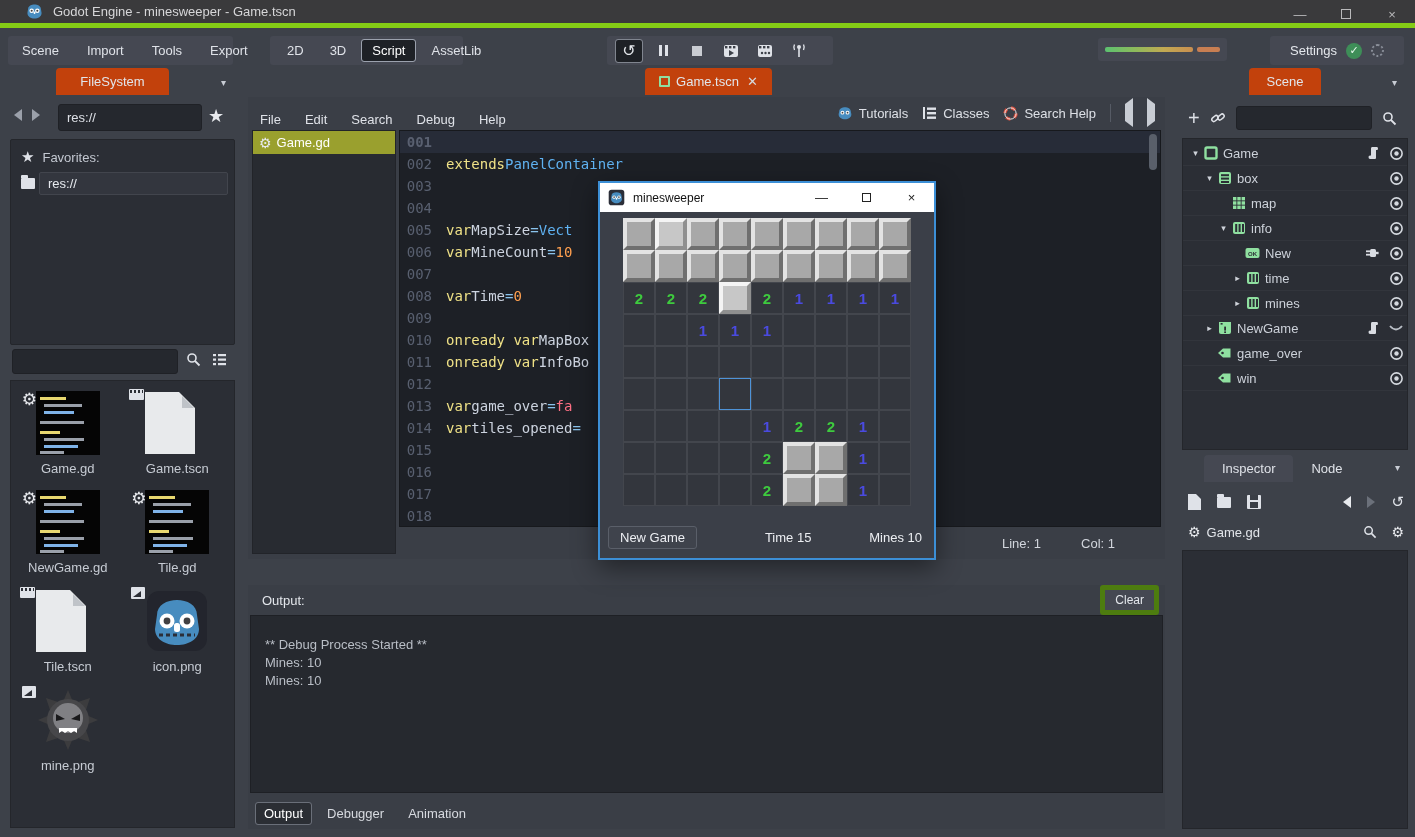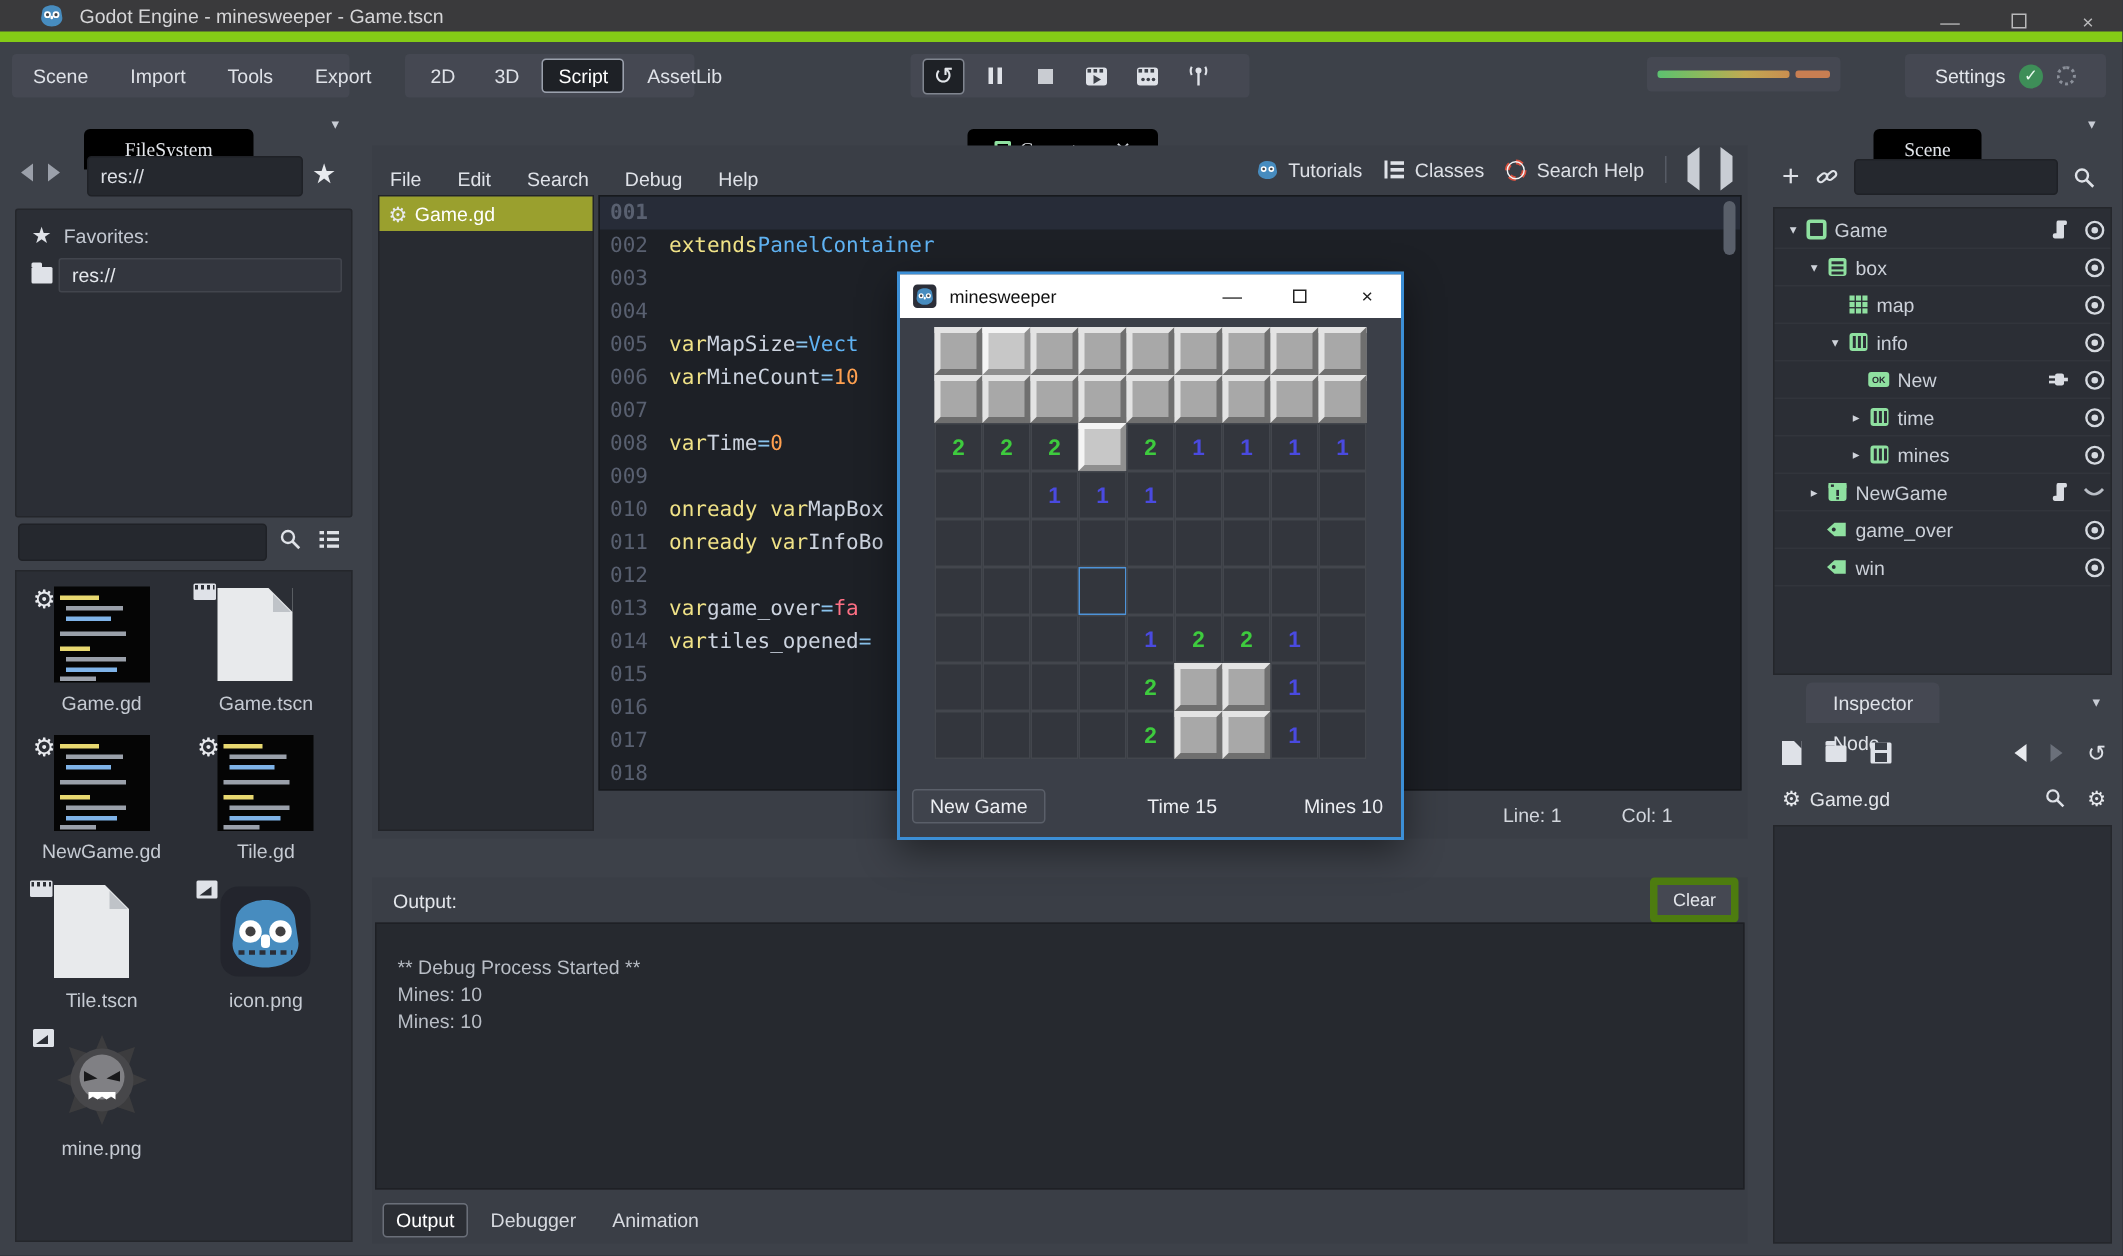--- a/index.html
+++ b/index.html
@@ -2,21 +2,21 @@
 <html><head>
 <meta charset="utf-8">
 <style>
   * { margin:0; padding:0; box-sizing:border-box; }
   html,body { width:1415px; height:837px; overflow:hidden; background:#2f3238;
               font-family:"Liberation Sans", sans-serif; }
   #app { position:relative; width:1415px; height:837px; background:#3d4149; }
 
   
   #os-titlebar { position:absolute; left:0; top:0; width:1415px; height:28px;
-    background:#3a3a3c; border-bottom:7px solid #84cc16; display:flex; align-items:center; }
+    background:#3a3a3c; border-bottom:5px solid #84cc16; display:flex; align-items:center; }
   #os-titlebar .t-icon { margin-left:26px; width:17px; height:17px; }
   #os-titlebar .t-text { margin-left:10px; color:#d6d6d8; font-size:13px; }
   .os-btns { position:absolute; right:0; top:0; height:28px; display:flex; }
   .os-btn { width:46px; height:28px; display:flex; align-items:center; justify-content:center; color:#b9b9bb; font-size:13px; }
   .os-max { width:10px; height:10px; border:1px solid #b9b9bb; display:inline-block; }
   .pill { position:absolute; top:36px; height:29px; background:#45485170; background:#454852; border-radius:3px;
           display:flex; align-items:center; }
   .menu-item { color:#dfe2e8; font-size:13px; padding:0 14px; cursor:default; }
   .ws-tab { color:#dfe2e8; font-size:13px; padding:3px 10px; margin:0 3px; border-radius:2px; }
   .ws-tab.active { background:#1e2126; outline:1px solid #9ba1ad; color:#fff; }
@@ -31,22 +31,22 @@
      background:linear-gradient(90deg,#5cc170,#8cba5c,#c2a952,#c98e50); }
   #perf-bar .seg2 { position:absolute; left:99px; top:9px; width:23px; height:5px; border-radius:2px; background:#c87e52; }
 
   #settings-btn { left:1270px; width:134px; justify-content:center; gap:9px; }
   #settings-btn .label { color:#e4e7ec; font-size:13px; }
   .check-circle { width:16px; height:16px; border-radius:50%; background:#3e8e58; color:#eafaef; font-size:11px;
      display:flex; align-items:center; justify-content:center; }
   .spinner { width:13px; height:13px; border-radius:50%; border:2px dotted #8a8f99; }
 
   
-  .dock-tab { position:absolute; top:86px; height:27px; background:#000000; border-radius:4px 4px 0 0;
-     color:#e2e5ea; font-size:13px; display:flex; align-items:center; justify-content:center; gap:6px;font-family:Liberation Serif, serif; }
+  .dock-tab { position:absolute; top:68px; height:27px; background:#c2410c; border-radius:4px 4px 0 0;
+     color:#e2e5ea; font-size:13px; display:flex; align-items:center; justify-content:center; gap:6px; }
   .caret { position:absolute; color:#c8ccd4; font-size:10px; }
   .scene-tab-sq { width:11px; height:11px; border:2px solid #8fe0a0; border-radius:1px; }
   .tab-close { color:#d6dae0; font-size:13px; margin-left:2px; }
 
   
   .panel { position:absolute; background:#2b2e35; border:1px solid #24262b; border-radius:2px; }
   .field { background:#25282e; border:1px solid #1f2126; border-radius:3px; color:#dde0e6;
            font-size:13px; font-family:"Liberation Sans",sans-serif; padding:0 8px; outline:none; }
   .arrow-l { width:0; height:0; border-top:6px solid transparent; border-bottom:6px solid transparent; border-right:8px solid #9ba0aa; }
   .arrow-r { width:0; height:0; border-top:6px solid transparent; border-bottom:6px solid transparent; border-left:8px solid #9ba0aa; }
@@ -127,21 +127,21 @@
   #scene-toolbar { position:absolute; left:1188px; top:104px; width:220px; height:28px; display:flex; align-items:center; gap:10px; }
   .icon-btn { color:#dde0e6; font-size:16px; display:flex; align-items:center; justify-content:center; }
   #scene-tree { position:absolute; left:1182px; top:138px; width:226px; height:312px; background:#2b2e35; border:1px solid #24262b; padding-top:2px; }
   .tree-row { height:25px; display:flex; align-items:center; border-bottom:1px solid rgba(255,255,255,0.035); }
   .tree-caret { width:13px; color:#cfd3da; font-size:9px; text-align:center; flex:none; }
   .tree-ico { width:17px; height:15px; flex:none; display:flex; align-items:center; justify-content:center; }
   .tree-label { color:#ccd1d9; font-size:13px; margin-left:4px; flex:1; white-space:nowrap; }
   .tree-badges { display:flex; align-items:center; gap:6px; margin-right:6px; }
   .tree-eye { width:22px; flex:none; display:flex; justify-content:center; }
 
-  #inspector-tabs { position:absolute; left:1204px; top:455px; display:flex;flex-direction:column; }
+  #inspector-tabs { position:absolute; left:1204px; top:455px; display:flex; }
   .insp-tab { height:27px; padding:0 18px; display:flex; align-items:center; color:#dfe2e8; font-size:13px; }
   .insp-tab.active { background:#454852; border-radius:4px 4px 0 0; }
   #insp-toolbar { position:absolute; left:1188px; top:488px; width:216px; height:28px; display:flex; align-items:center; gap:16px; }
   #insp-obj-row { position:absolute; left:1188px; top:520px; width:216px; height:24px; display:flex; align-items:center; gap:6px; }
   #insp-obj-row .name { color:#e2e5ea; font-size:13px; flex:1; }
   #insp-body { position:absolute; left:1182px; top:550px; width:226px; height:279px; background:#2b2e35; border:1px solid #24262b; }
 
   .pageico { width:13px; height:16px; background:#dfe2e8; position:relative; }
   .pageico:after { content:""; position:absolute; right:0; top:0; border-style:solid; border-width:0 5px 5px 0; border-color:transparent #3a3e46 transparent transparent; }
   .floppy { width:14px; height:14px; background:#dfe2e8; position:relative; border-radius:1px; }

